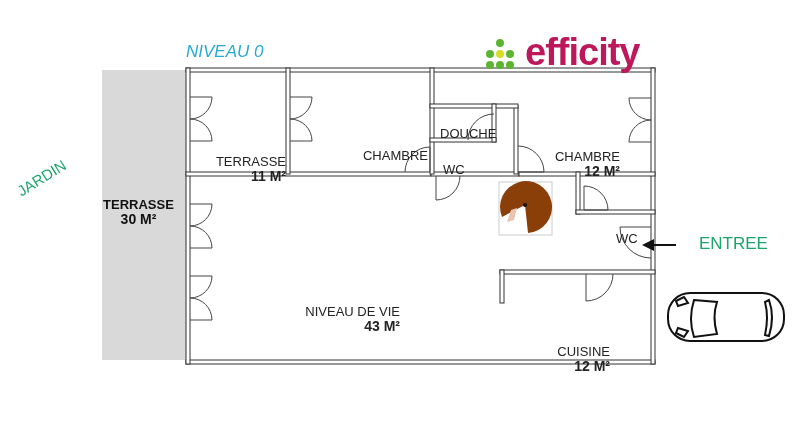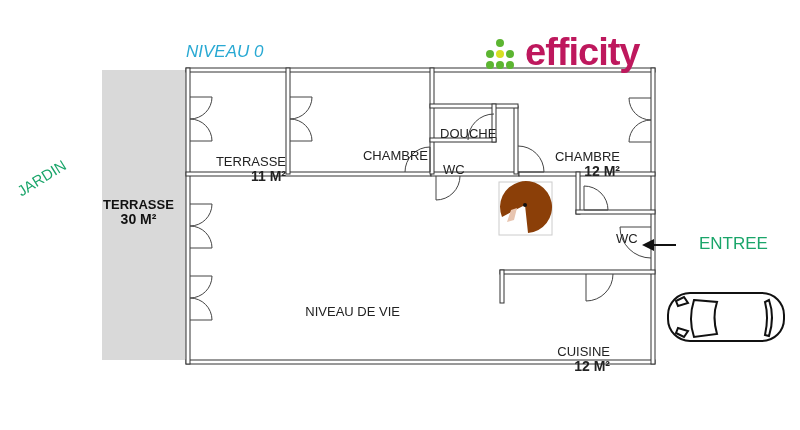--- a/index.html
+++ b/index.html
@@ -138,17 +138,18 @@
 </div>
 <div class="label" style="left:530px; top:105px; width:90px;">
   <div>CHAMBRE</div>
   <div class="area">12 M²</div>
 </div>
 <div class="label" style="left:616px; top:187px;">
   <div>WC</div>
 </div>
 <div class="label" style="left:280px; top:260px; width:120px;">
   <div>NIVEAU DE VIE</div>
+  <div class="area">43 M²</div>
 </div>
 <div class="label" style="left:530px; top:300px; width:80px;">
   <div>CUISINE</div>
   <div class="area">12 M²</div>
 </div>
 
 </body></html>

